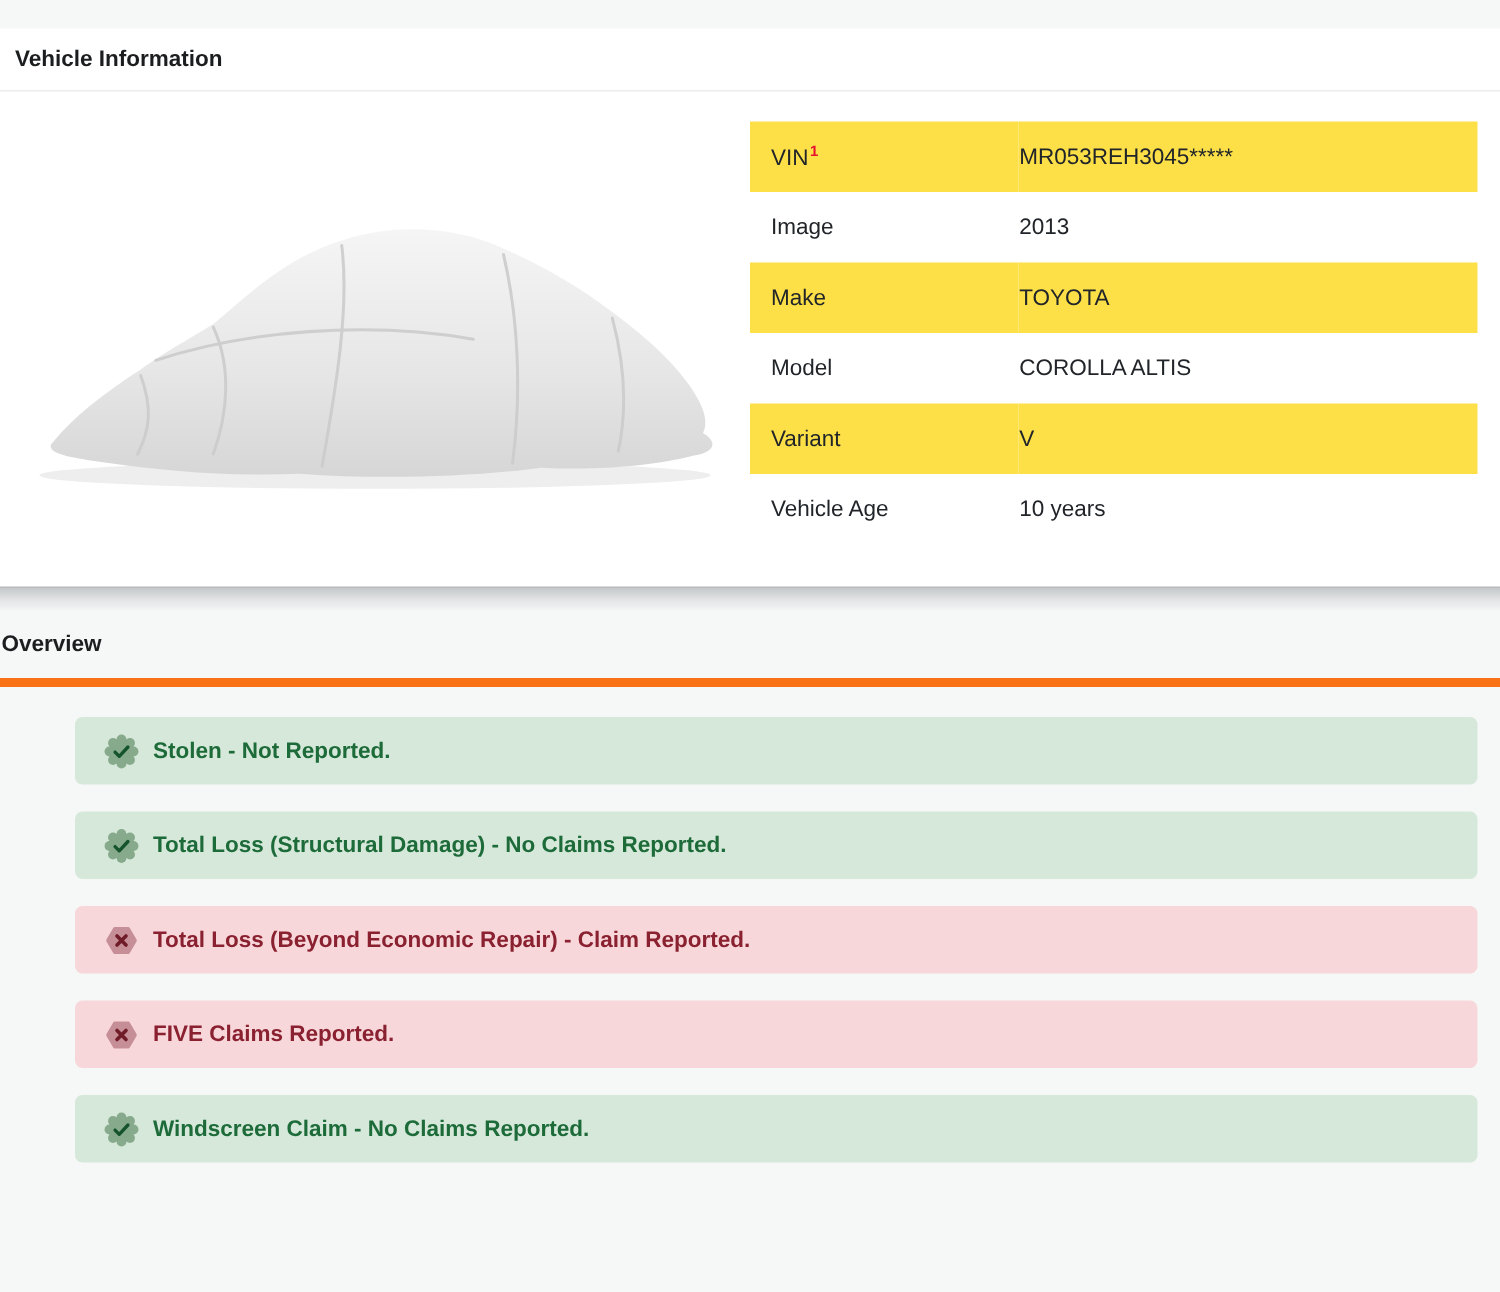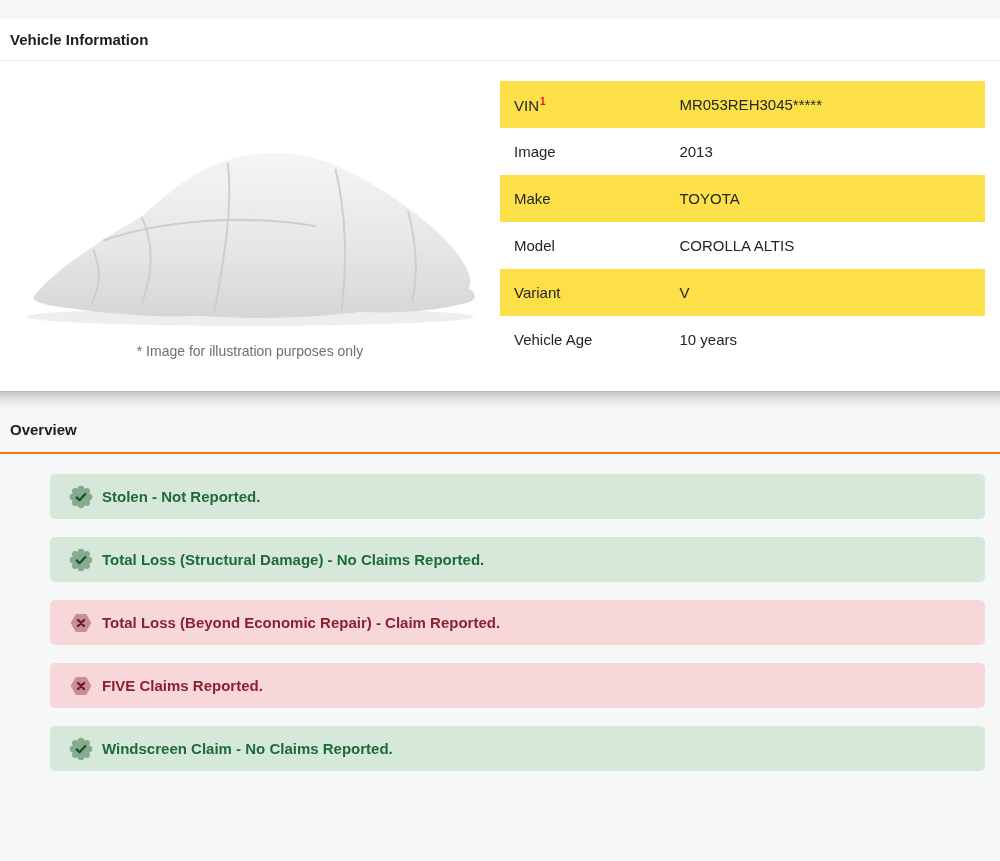--- a/index.html
+++ b/index.html
@@ -42,21 +42,21 @@
 
   
   .section-separator {
     height: 16px;
     border-top: 1px solid #b8bcbe;
     background: linear-gradient(180deg, #c4c8ca 0%, #e3e5e6 55%, #f4f5f5 100%);
   }
 
   
   .overview-section { flex: 1; background: #f6f7f7; }
-  .overview-section .section-header { border-bottom: 2px solid #f97316; padding: 14px 10px; }
+  .overview-section .section-header { border-bottom: 6px solid #f97316; padding: 14px 1px; }
   .alerts { padding: 20px 15px 0 10px; margin-left: 40px; }
   .alert {
     height: 45px;
     border-radius: 5px;
     display: flex;
     align-items: center;
     gap: 9px;
     padding-left: 19px;
     margin-bottom: 18px;
     font-size: 15px;
@@ -101,21 +101,20 @@
                    C 38 225, 14 222, 22 214 Z" fill="url(#cloth)"></path>
           <g fill="none" stroke="#cccccc" stroke-width="2" stroke-linecap="round" opacity="0.9">
             <path d="M128 138 C 140 164, 138 194, 128 222"></path>
             <path d="M213 84 C 218 124, 210 174, 200 230"></path>
             <path d="M320 90 C 330 132, 332 182, 326 228"></path>
             <path d="M80 170 C 88 192, 86 206, 78 222"></path>
             <path d="M392 132 C 400 162, 402 192, 396 220"></path>
             <path d="M90 160 C 150 140, 230 134, 300 146"></path>
           </g>
         </svg>
-        <div class="image-caption">* Image for illustration purposes only</div>
       </div>
       <div class="details-col">
         <table class="vehicle-table">
           <tbody id="vehicle-table-body">
               <tr class="striped">
                 <th><span>VIN</span><sup class="ref">1</sup></th>
                 <td>MR053REH3045*****</td>
               </tr>
               <tr>
                 <th><span>Image</span></th>

